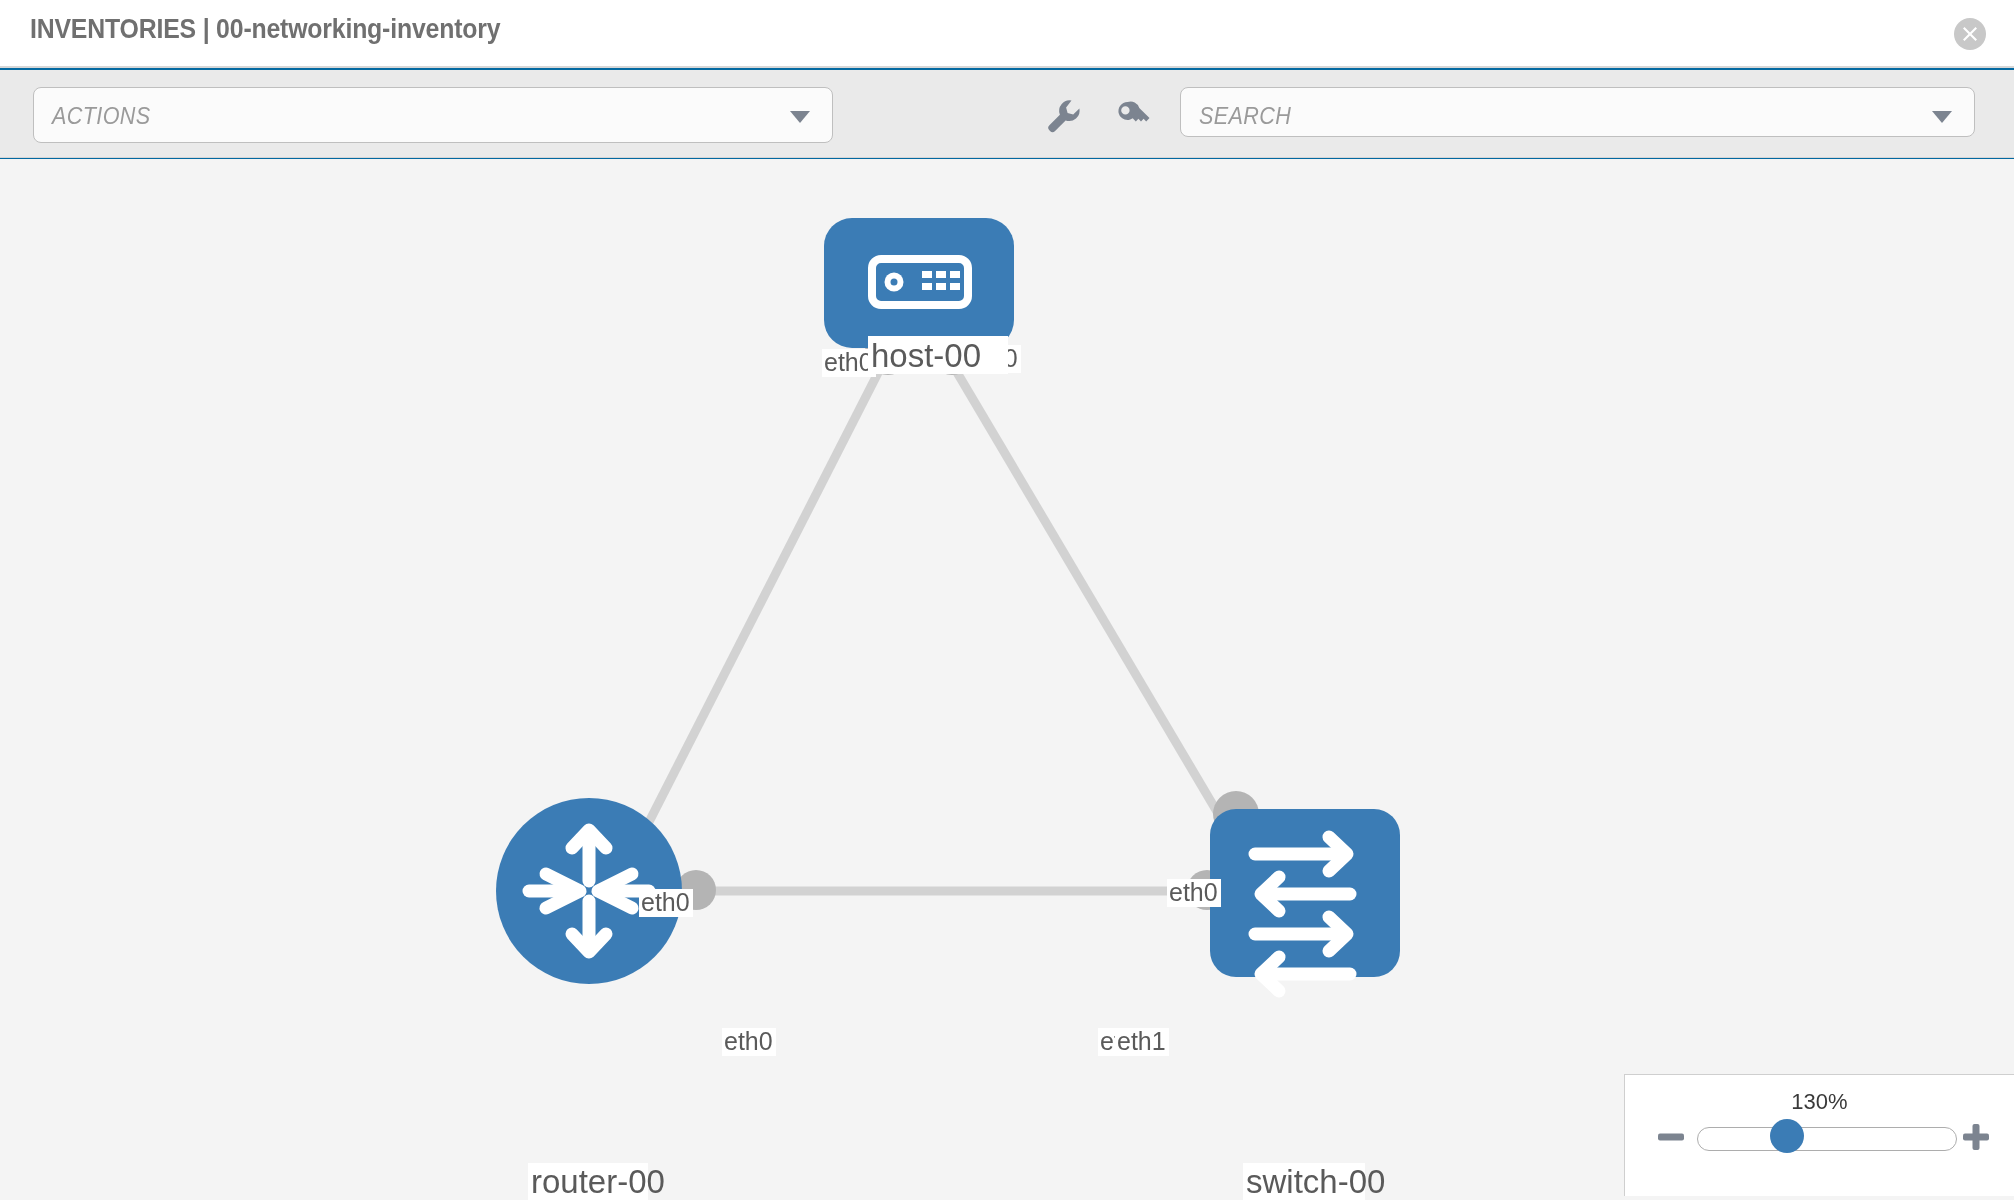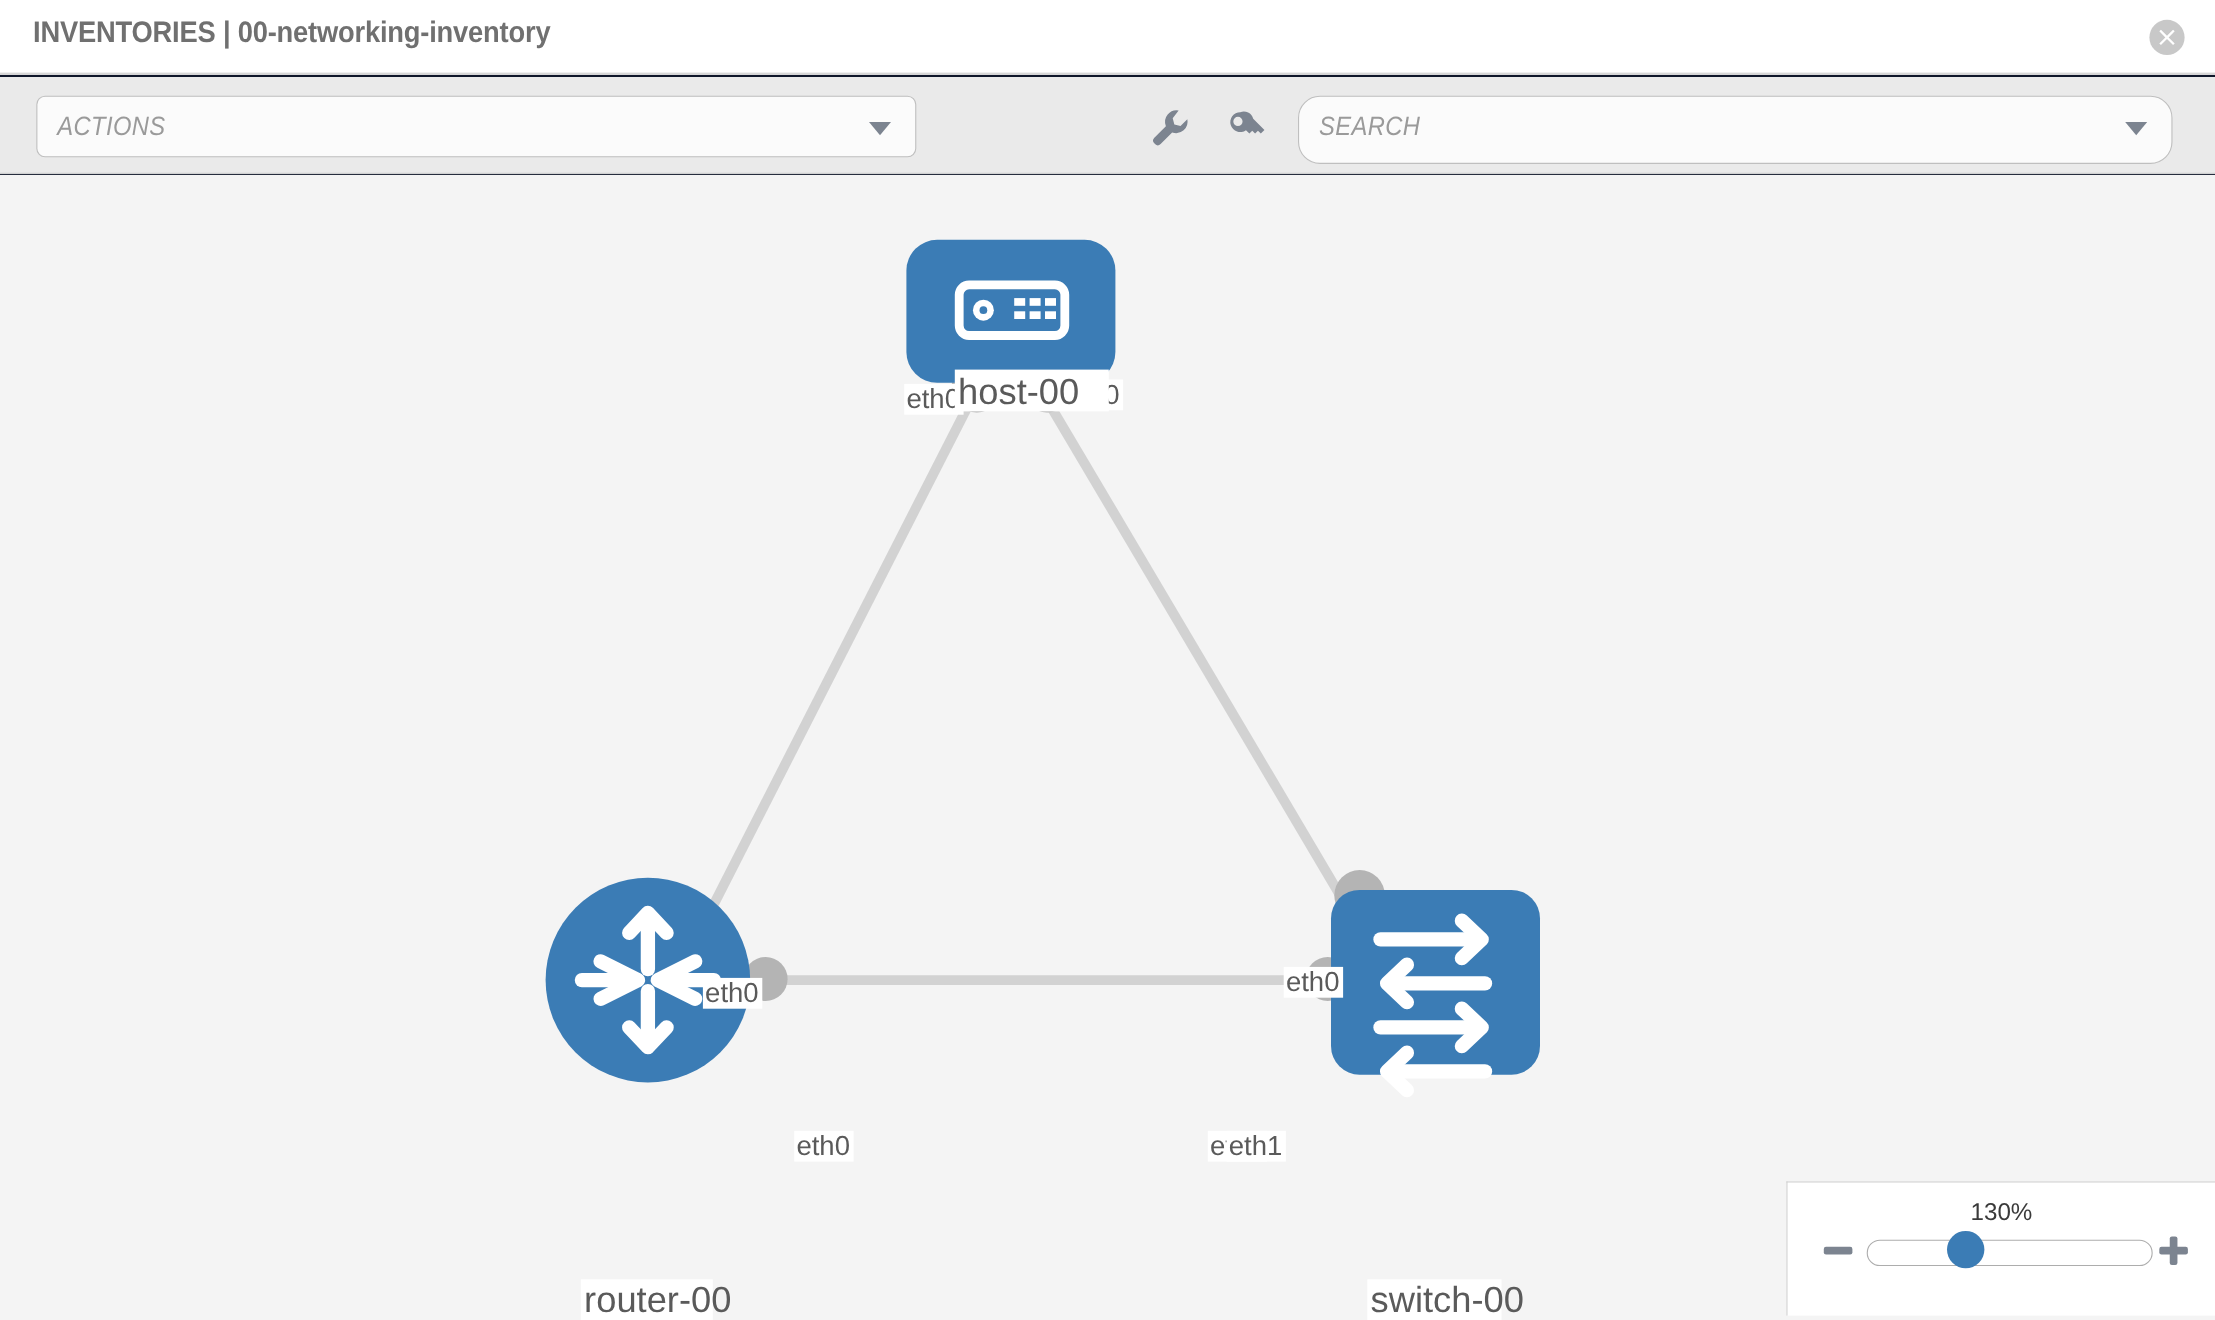--- a/index.html
+++ b/index.html
@@ -9,21 +9,21 @@
     height: 1200px;
     overflow: hidden;
     background: #ffffff;
     font-family: "Liberation Sans", sans-serif;
   }
 
   #app {
     position: relative;
     width: 2014px;
     height: 1200px;
-    background: #0f172a;
+    background: #0369a1;
   }
 
   
   .header {
     position: absolute;
     top: 0; left: 0;
     width: 2014px;
     height: 68px;
     background: #ffffff;
     border-bottom: 2px solid #d7d7d7;
@@ -105,24 +105,24 @@
     cursor: pointer;
   }
   .tool-wrench { left: 1040px; }
   .tool-key    { left: 1110px; }
 
   .search-select {
     position: absolute;
     left: 1180px;
     top: 17px;
     width: 795px;
-    height: 62px;
+    height: 50px;
     background: #fbfbfb;
     border: 1px solid #bfbfbf;
-    border-radius: 20px;
+    border-radius: 8px;
     cursor: text;
     padding-left: 38px;
   }
   .search-label {
     position: absolute;
     left: 18px;
     top: 14px;
     font-size: 24px;
     color: #9a9a9a;
     letter-spacing: 0.4px;

